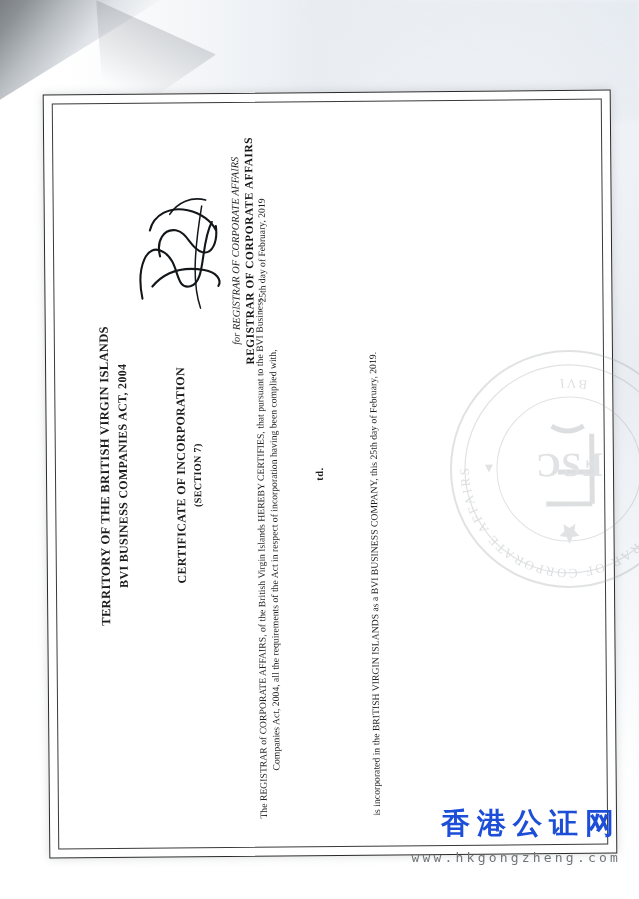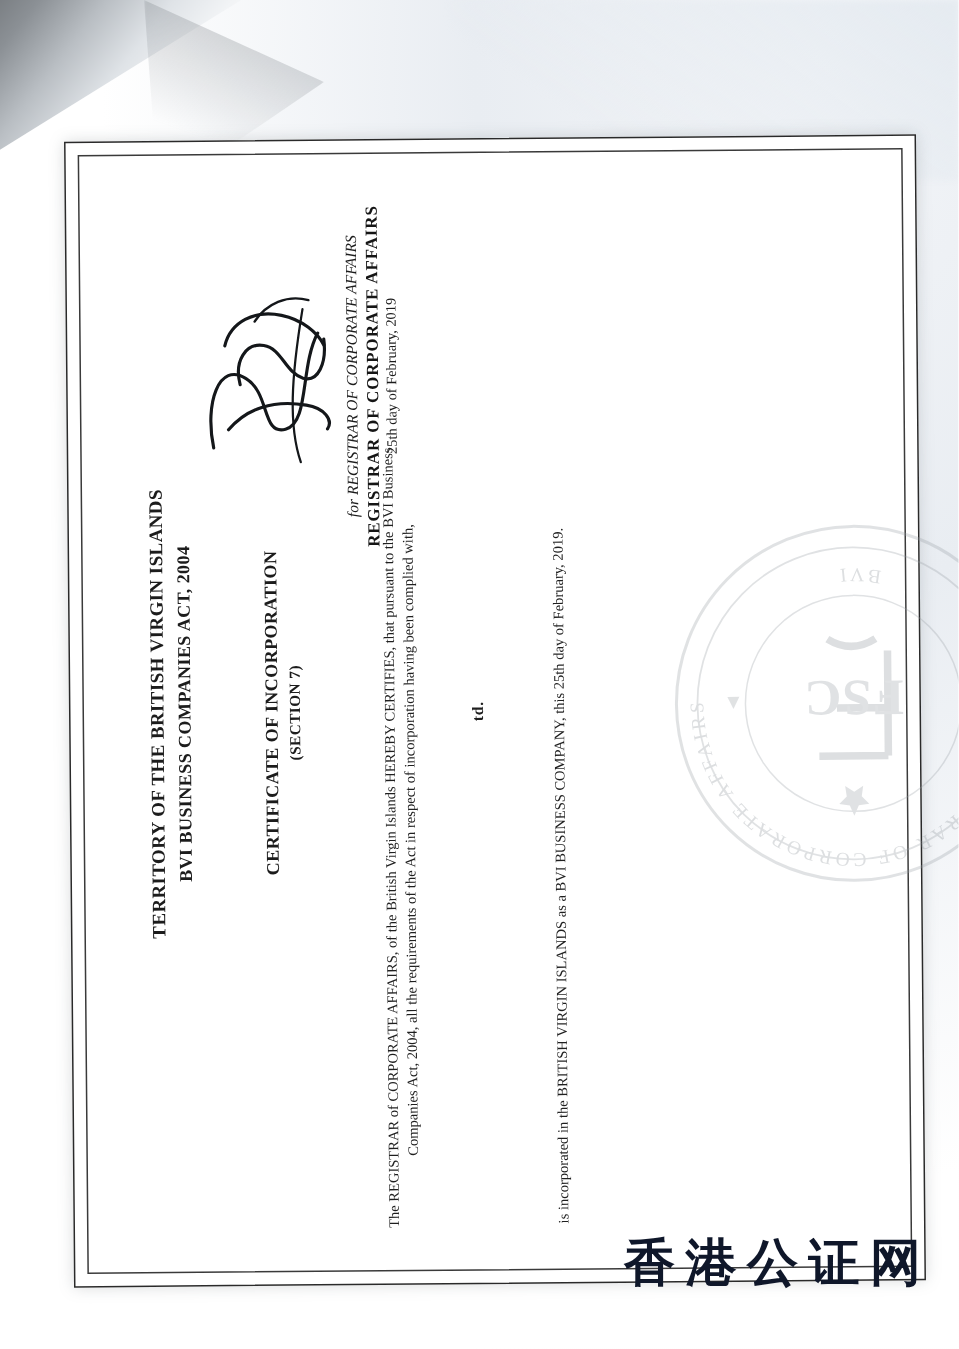--- a/index.html
+++ b/index.html
@@ -191,23 +191,23 @@
   
   #brand {
     position: absolute;
     right: 18px;
     bottom: 34px;
     text-align: right;
     color: #7d8387;
   }
   #brand-cn {
     font-family: "DejaVu Sans", sans-serif;
-    font-size: 34px;
+    font-size: 29px;
     letter-spacing: 7px;
-    color: #0f172a;
+    color: #1d4ed8;
     font-weight: bold;
   }
   #brand-url {
     font-family: "DejaVu Sans Mono", monospace;
     font-size: 13px;
     letter-spacing: 3.2px;
     color: #6f7579;
     margin-top: 6px;
   }
 
@@ -285,13 +285,14 @@
       <div id="sig-for">for REGISTRAR OF CORPORATE AFFAIRS</div>
       <div id="sig-title">REGISTRAR OF CORPORATE AFFAIRS</div>
       <div id="sig-date">25th day of February, 2019</div>
     </div>
 
   </div>
 </div>
 
 <div id="brand">
   <div id="brand-cn">香港公证网</div>
+  <div id="brand-url">www.hkgongzheng.com</div>
 </div>
 
 </body></html>

